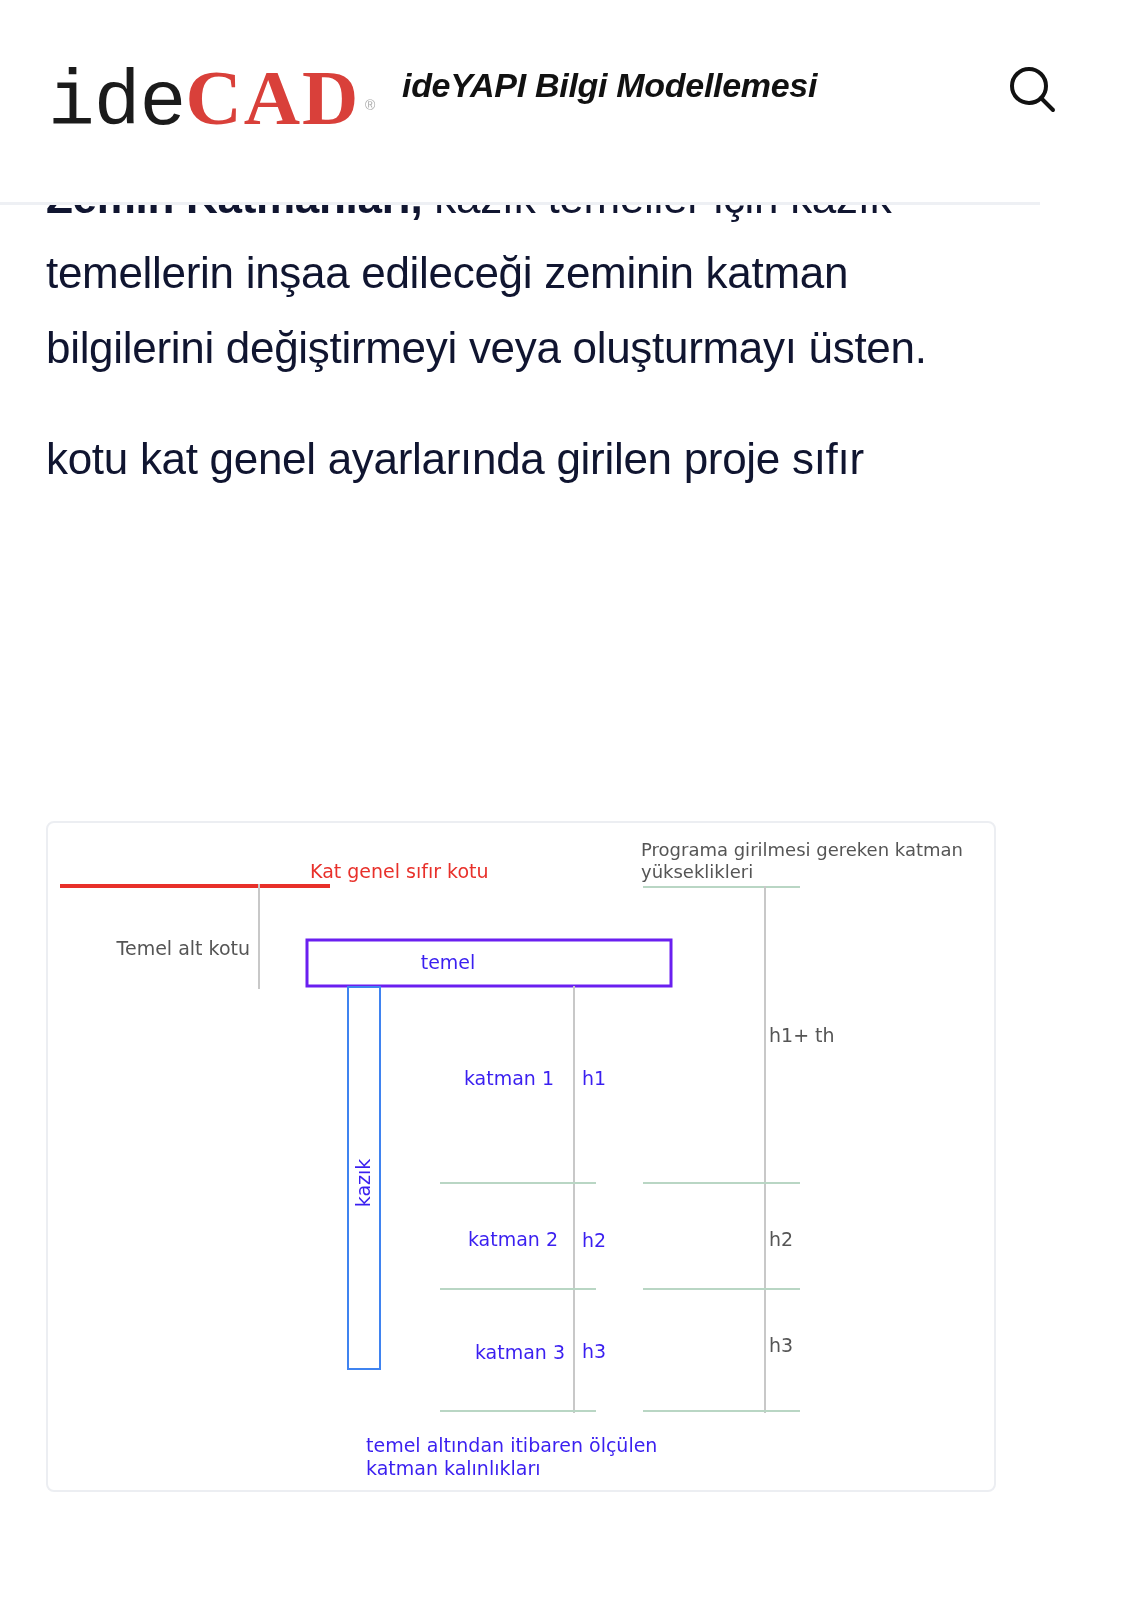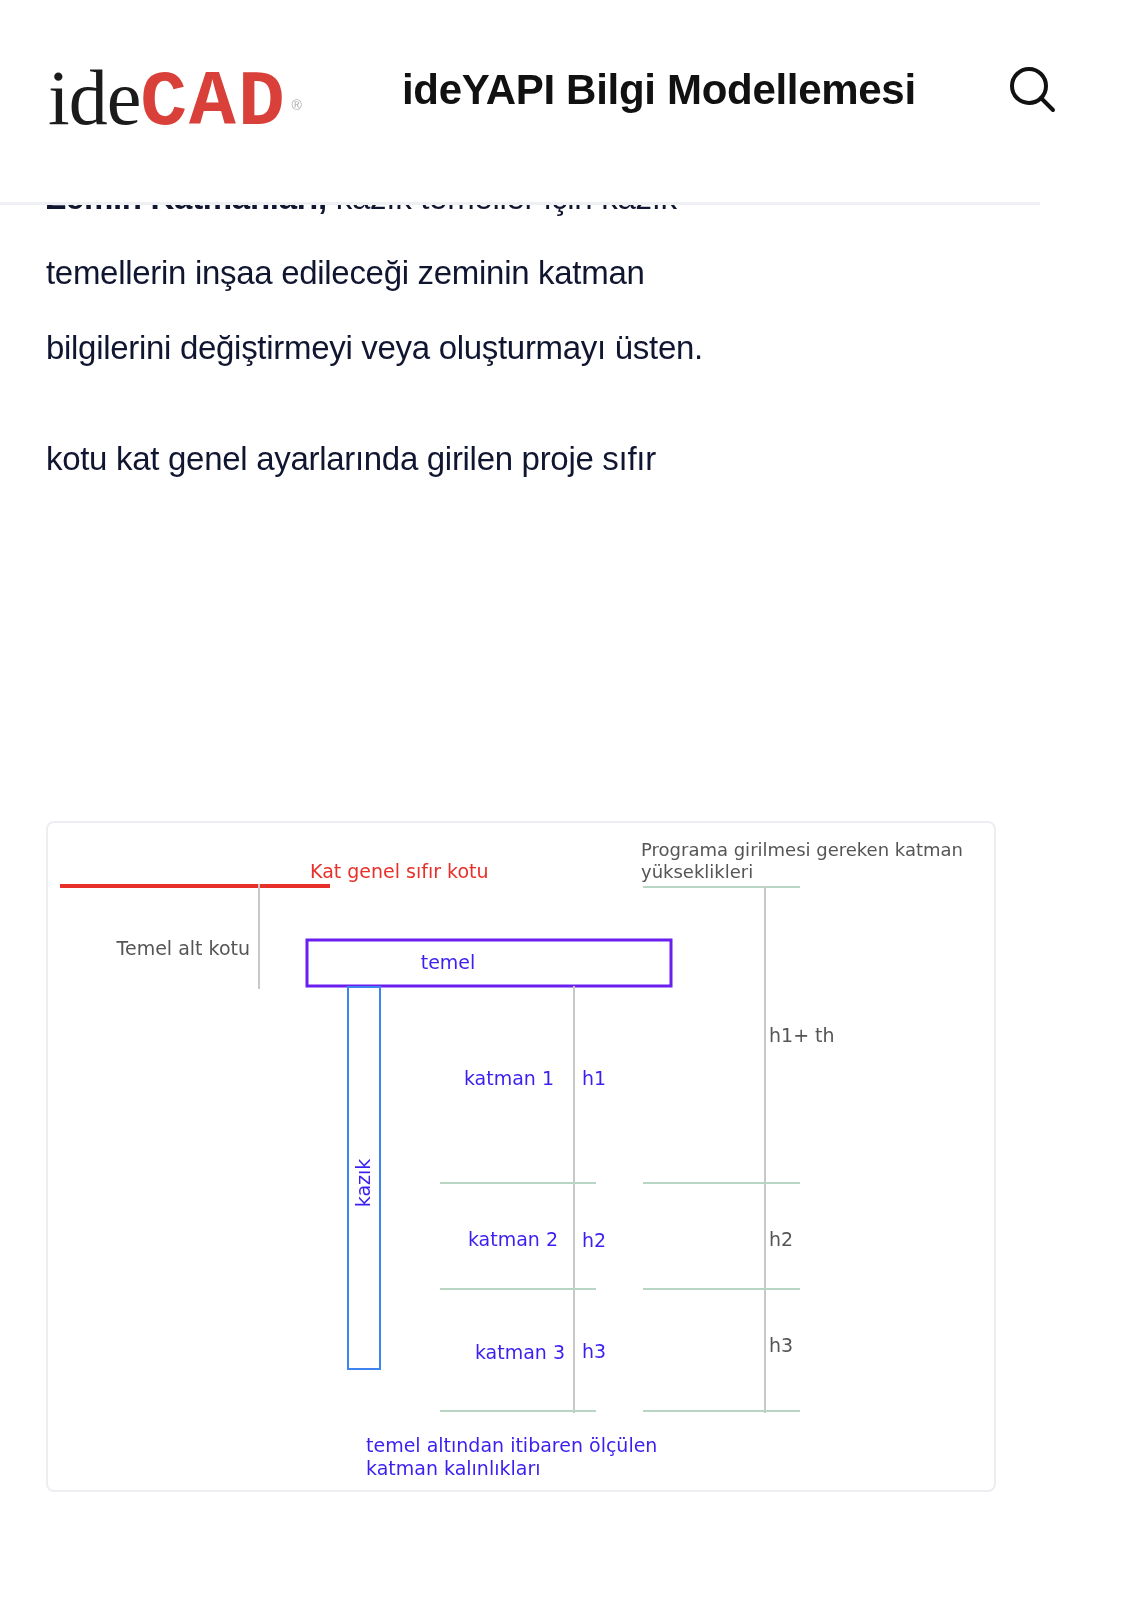--- a/index.html
+++ b/index.html
@@ -1,30 +1,30 @@
 <!DOCTYPE html>
 <html><head>
 <meta charset="utf-8">
 <style>
   html, body { margin: 0; padding: 0; background: #ffffff; }
   body { width: 1125px; height: 1607px; position: relative; overflow: hidden; font-family: "Liberation Sans", sans-serif; }
 
   .content { position: absolute; left: 0; top: 0; width: 1125px; }
-  .para { position: absolute; left: 46px; width: 1000px; color: #101530; font-size: 33px; line-height: 75px; letter-spacing: -0.3px; font-family: "Liberation Sans", sans-serif; }
+  .para { position: absolute; left: 46px; width: 1000px; color: #101530; font-size: 44px; line-height: 75px; letter-spacing: -0.3px; font-family: "Liberation Sans", sans-serif; }
   .para b { font-weight: bold; }
   .p1 { top: 160px; }
   .p2 { top: 421px; }
 
   .header { position: absolute; left: 0; top: 0; width: 1125px; height: 203px; background: #ffffff; z-index: 5; }
   .header-line { position: absolute; left: 0; top: 202px; width: 1040px; height: 3px; background: #eef0f4; }
   .logo { position: absolute; left: 48px; top: 50px; font-size: 84px; line-height: 90px; letter-spacing: -1px; white-space: nowrap; }
-  .logo .ide { color: #1b1b1b; font-weight: normal; font-family: Liberation Serif, serif; font-size: 78px; }
-  .logo .cad { color: #d9403a; font-weight: bold; font-family: Liberation Mono, monospace; font-size: 78px; letter-spacing: 2px; margin-top: 28px; }
+  .logo .ide { color: #1b1b1b; font-weight: normal; font-family: Liberation Mono, monospace; font-size: 78px; }
+  .logo .cad { color: #d9403a; font-weight: bold; font-family: Liberation Serif, serif; font-size: 78px; letter-spacing: 2px; margin-top: 28px; }
   .logo .reg { position: absolute; right: -14px; top: 10px; font-size: 14px; color: #aaa; }
-  .site-title { position: absolute; left: 402px; top: 66px; font-size: 42px; font-weight: bold; color: #111; white-space: nowrap; letter-spacing: -0.3px; }
+  .site-title { position: absolute; left: 402px; top: 66px; font-size: 34px; font-weight: bold; color: #111; white-space: nowrap; letter-spacing: -0.3px; font-style: italic; }
   .search-btn { position: absolute; left: 1005px; top: 62px; width: 54px; height: 54px; cursor: pointer; }
 
   .figure { position: absolute; left: 46px; top: 821px; width: 946px; height: 667px; border: 2px solid #eceef2; border-radius: 8px; background: #fff; overflow: hidden; }
   .figure svg { position: absolute; left: 0; top: 0; }
   .dtext { font-family: "DejaVu Sans", sans-serif; }
 </style>
 </head>
 <body>
 
 <div class="content">

